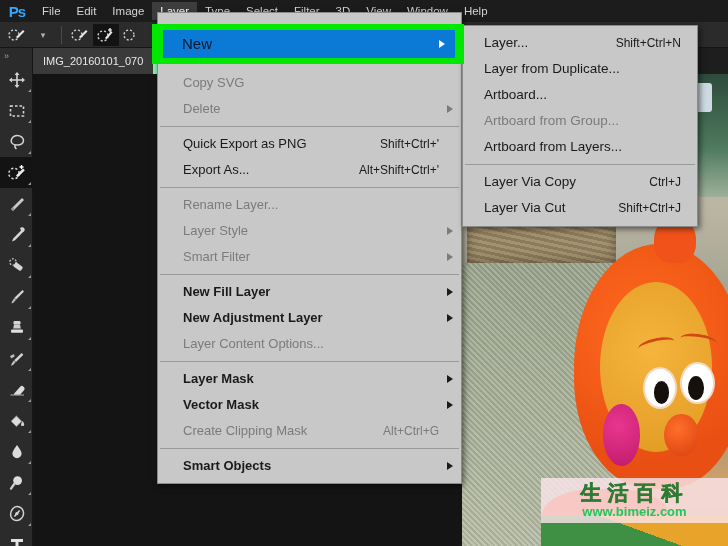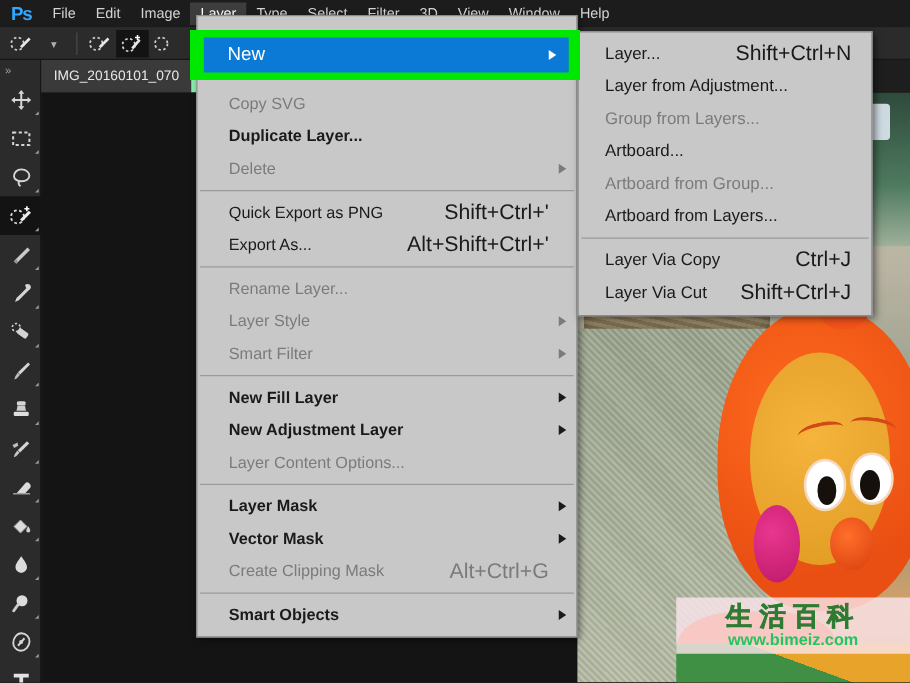--- a/index.html
+++ b/index.html
@@ -196,38 +196,38 @@
     z-index: 20; padding: 3px 0 4px 0;
     font-size: 13px;
   }
   .menu-row {
     position: relative; height: 26px; line-height: 26px;
     padding: 0 22px 0 25px; white-space: nowrap;
     display: flex; align-items: center;
   }
   .menu-row .lbl { flex: 0 0 auto; }
   .menu-row .shortcut {
-    margin-left: auto; padding-left: 22px; font-size: 17px;
+    margin-left: auto; padding-left: 22px; font-size: 12px;
   }
   .menu-row.bold .lbl { font-weight: bold; }
   .menu-row.disabled { color: #7b7b7b; }
   .menu-row.disabled .shortcut { color: #7b7b7b; }
   .menu-row .arrow {
     position: absolute; right: 8px; top: 50%; transform: translateY(-50%);
     width: 0; height: 0;
     border-top: 4px solid transparent; border-bottom: 4px solid transparent;
     border-left: 6px solid #1a1a1a;
   }
   .menu-row.disabled .arrow { border-left-color: #7b7b7b; }
   .menu-sep { height: 1px; background: #9a9a9a; margin: 4px 2px; }
 
   
   .menu-row.highlight {
     position: absolute; left: 163px; top: 30px; width: 292px; height: 28px;
-    background: #0b7ad6; color: #ffffff;
+    background: #0b7ad6; color: #0f172a;
     font-weight: normal; z-index: 40; line-height: 28px;
     padding: 0 22px 0 19px; font-size: 15px;
     display: flex; align-items: center;
   }
   .menu-row.highlight .arrow { border-left-color: #ffffff; right: 10px; }
 
   
   .submenu {
     position: absolute; left: 462px; top: 25px; width: 236px;
     background: #c8c8c8; color: #1a1a1a;
@@ -460,23 +460,20 @@
 
   <div class="menu">
     <div style="height:28px;"></div>
     <div id="layer-menu-items">
         <div class="menu-row disabled">
           <span class="lbl">Copy CSS</span>
         </div>
         <div class="menu-row disabled">
           <span class="lbl">Copy SVG</span>
         </div>
-        <div class="menu-row bold">
-          <span class="lbl">Duplicate Layer...</span>
-        </div>
         <div class="menu-row disabled">
           <span class="lbl">Delete</span>
           <span class="arrow"></span>
         </div>
         <div class="menu-sep"></div>
         <div class="menu-row">
           <span class="lbl">Quick Export as PNG</span>
           <span class="shortcut">Shift+Ctrl+'</span>
         </div>
         <div class="menu-row">
@@ -533,24 +530,21 @@
     <span class="arrow"></span>
   </div>
 
   <div class="submenu">
     <div id="submenu-items">
         <div class="menu-row">
           <span class="lbl">Layer...</span>
           <span class="shortcut">Shift+Ctrl+N</span>
         </div>
         <div class="menu-row">
-          <span class="lbl">Layer from Adjustment...</span>
-        </div>
-        <div class="menu-row disabled">
-          <span class="lbl">Group from Layers...</span>
+          <span class="lbl">Layer from Duplicate...</span>
         </div>
         <div class="menu-row">
           <span class="lbl">Artboard...</span>
         </div>
         <div class="menu-row disabled">
           <span class="lbl">Artboard from Group...</span>
         </div>
         <div class="menu-row">
           <span class="lbl">Artboard from Layers...</span>
         </div>

